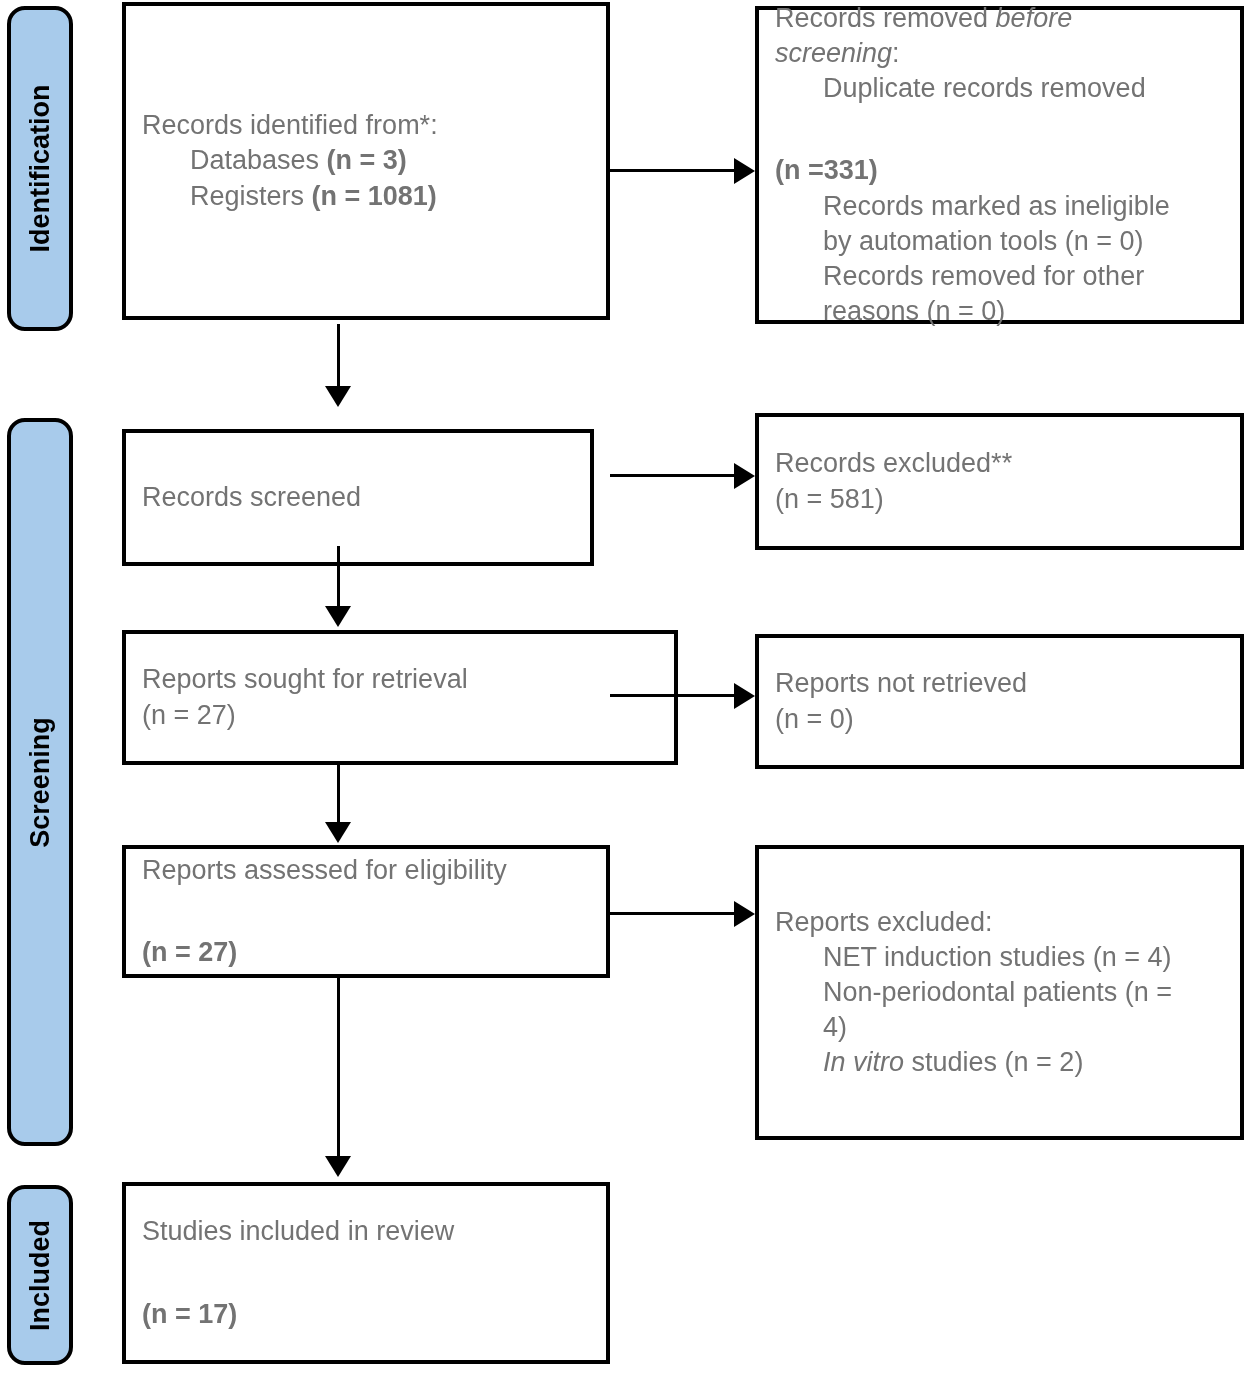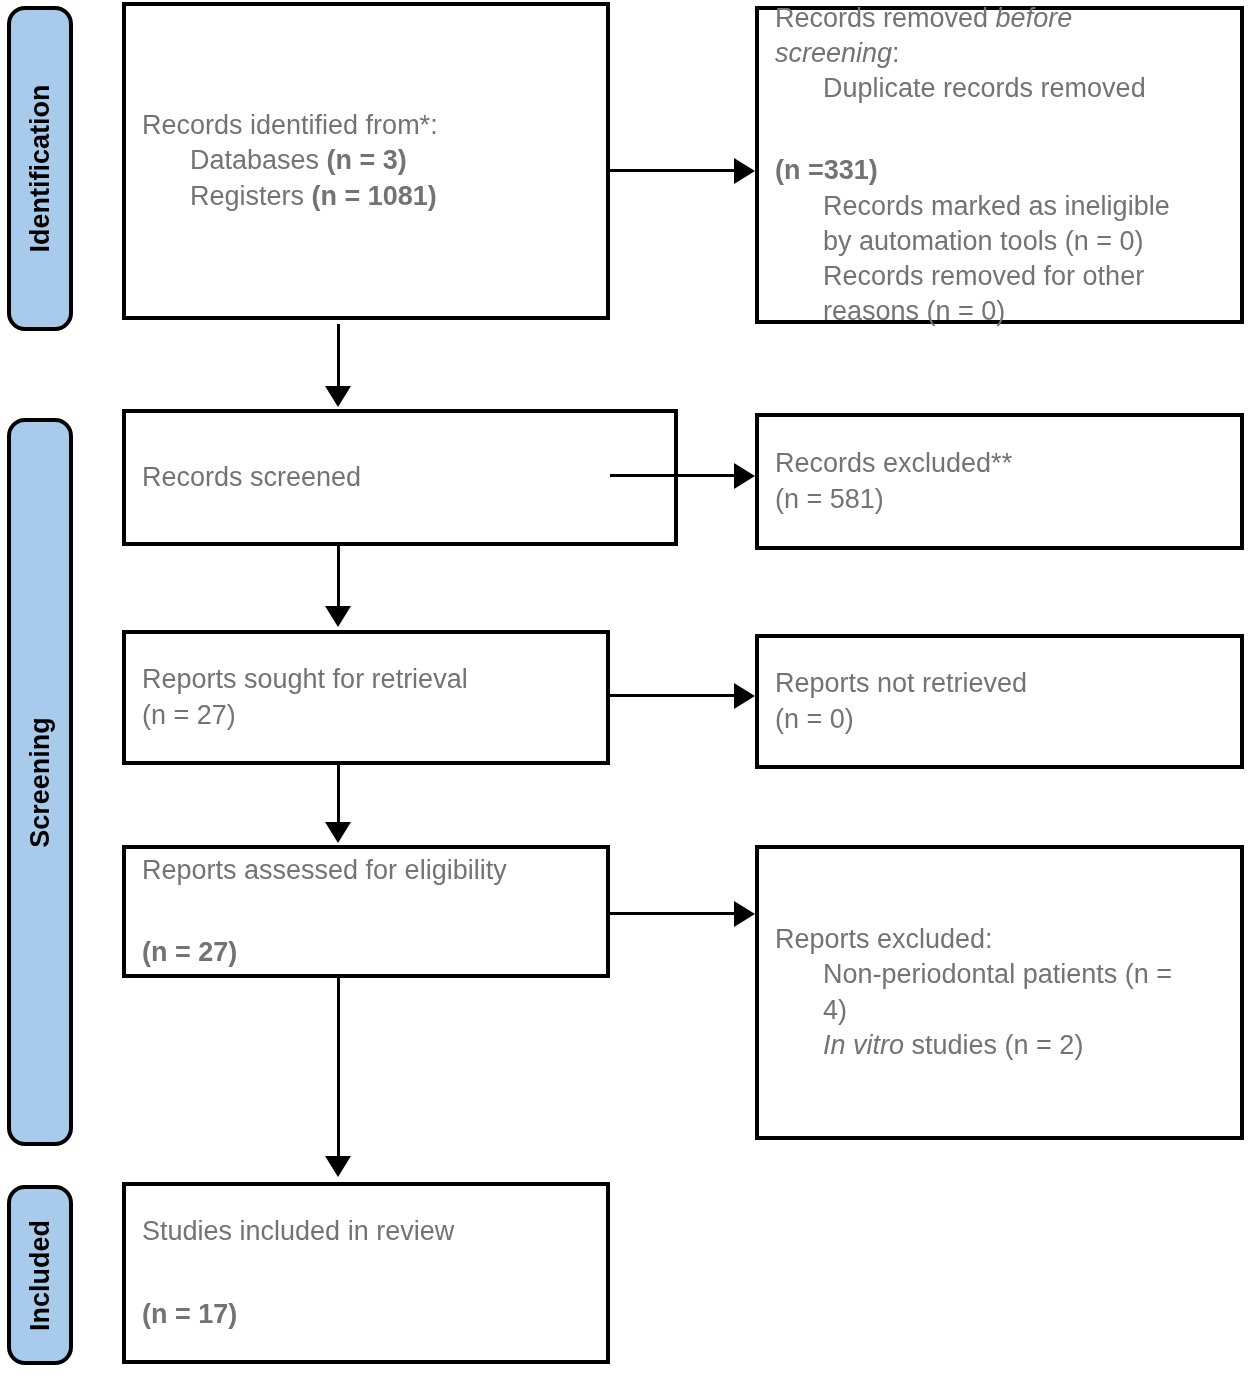--- a/index.html
+++ b/index.html
@@ -100,36 +100,36 @@
     <div class="line ind">Records removed for other</div>
     <div class="line ind">reasons (n = 0)</div>
   </div>
 
   <div class="hline" style="left:610px;top:169px;width:126px;"></div>
   <div class="arrow-right" style="left:734px;top:158px;"></div>
 
   <div class="vline" style="left:337px;top:324px;height:64px;"></div>
   <div class="arrow-down" style="left:325px;top:386px;"></div>
 
-  <div class="box" style="left:122px;top:409px;width:556px;height:137px;">
+  <div class="box" style="left:122px;top:429px;width:472px;height:137px;">
     <div class="line">Records screened</div>
   </div>
 
   <div class="box" style="left:755px;top:413px;width:489px;height:137px;">
     <div class="line">Records excluded**</div>
     <div class="line">(n = 581)</div>
   </div>
 
   <div class="hline" style="left:610px;top:474px;width:126px;"></div>
   <div class="arrow-right" style="left:734px;top:463px;"></div>
 
   <div class="vline" style="left:337px;top:546px;height:62px;"></div>
   <div class="arrow-down" style="left:325px;top:606px;"></div>
 
-  <div class="box" style="left:122px;top:630px;width:488px;height:135px;">
+  <div class="box" style="left:122px;top:630px;width:556px;height:135px;">
     <div class="line">Reports sought for retrieval</div>
     <div class="line">(n = 27)</div>
   </div>
 
   <div class="box" style="left:755px;top:634px;width:489px;height:135px;">
     <div class="line">Reports not retrieved</div>
     <div class="line">(n = 0)</div>
   </div>
 
   <div class="hline" style="left:610px;top:694px;width:126px;"></div>
@@ -138,20 +138,21 @@
   <div class="vline" style="left:337px;top:765px;height:59px;"></div>
   <div class="arrow-down" style="left:325px;top:822px;"></div>
 
   <div class="box" style="left:122px;top:845px;width:488px;height:133px;">
     <div class="line">Reports assessed for eligibility</div>
     <div class="line b">(n = 27)</div>
   </div>
 
   <div class="box" style="left:755px;top:845px;width:489px;height:295px;">
     <div class="line">Reports excluded:</div>
+    <div class="line ind">NET induction studies (n = 4)</div>
     <div class="line ind">Non-periodontal patients (n =</div>
     <div class="line ind">4)</div>
     <div class="line ind"><i>In vitro</i> studies (n = 2)</div>
   </div>
 
   <div class="hline" style="left:610px;top:912px;width:126px;"></div>
   <div class="arrow-right" style="left:734px;top:901px;"></div>
 
   <div class="vline" style="left:337px;top:978px;height:180px;"></div>
   <div class="arrow-down" style="left:325px;top:1156px;"></div>

